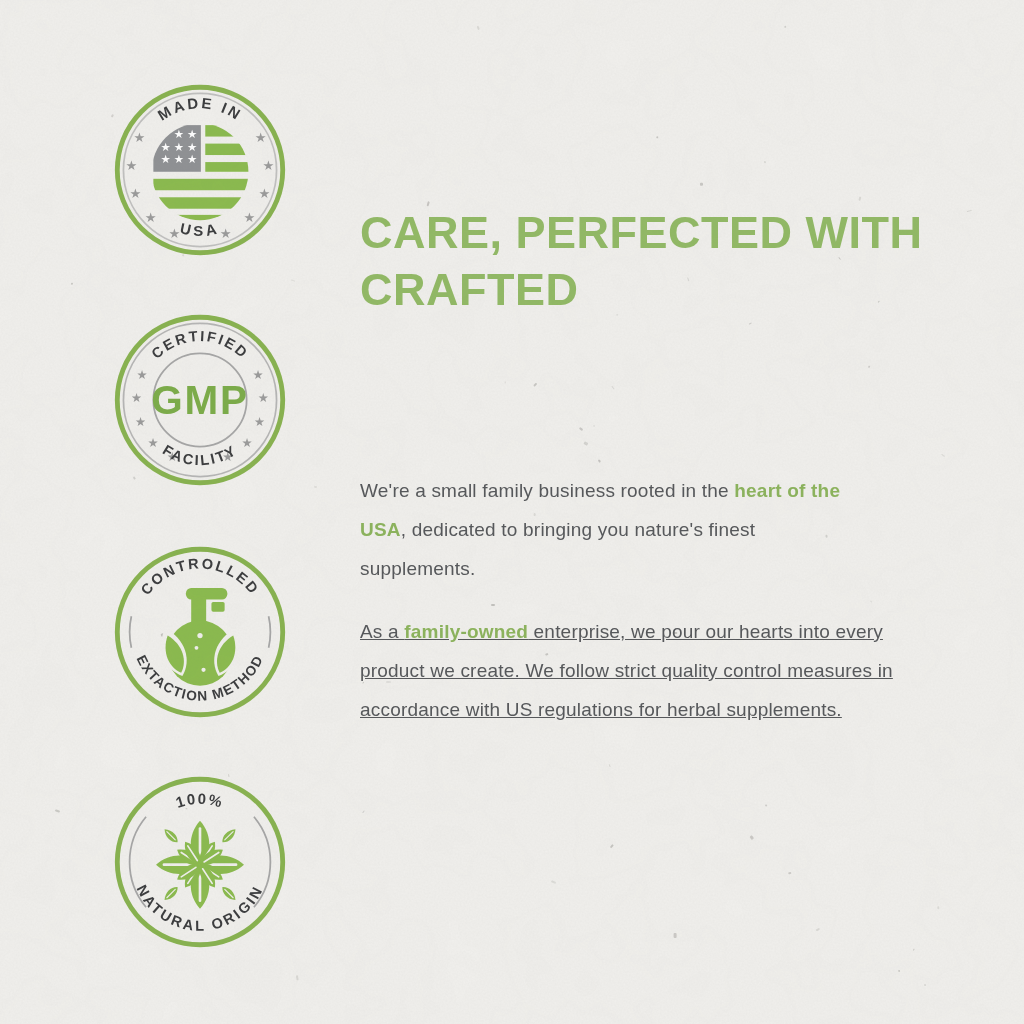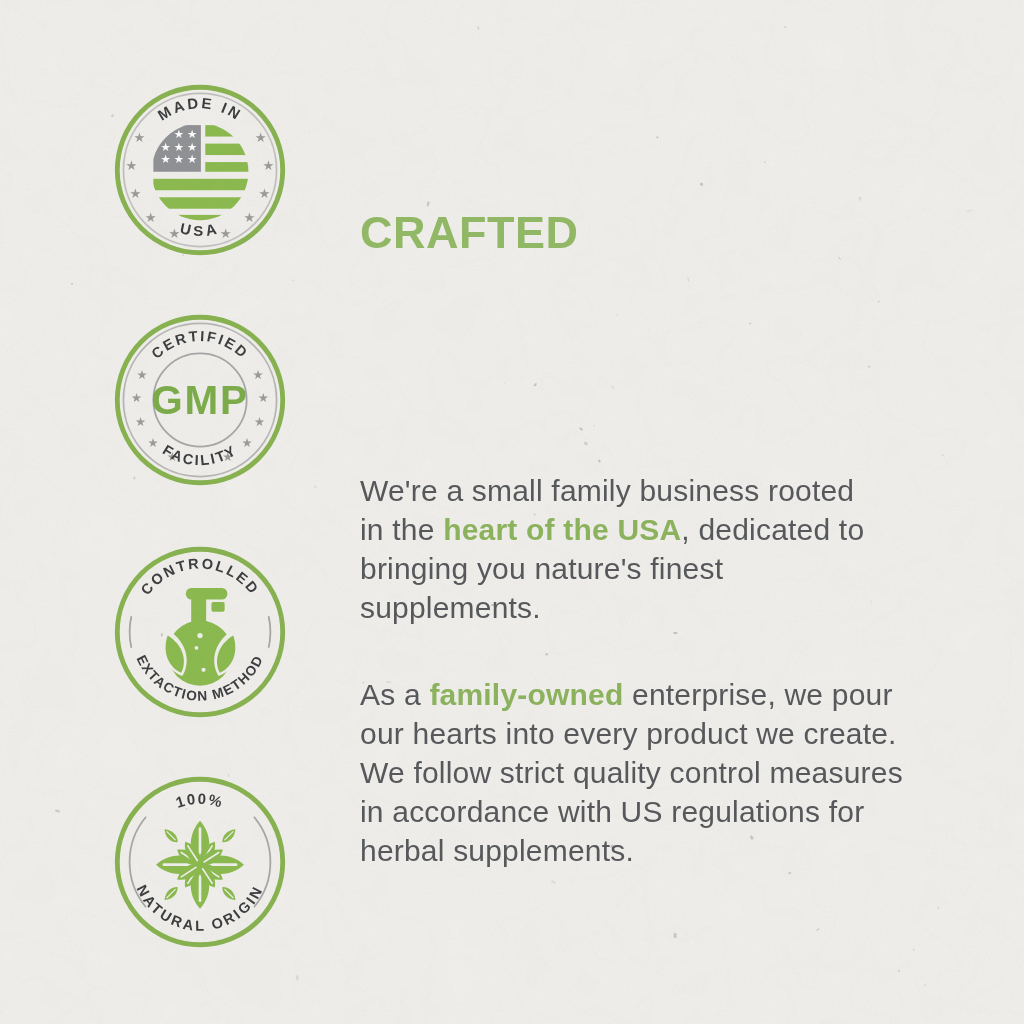--- a/index.html
+++ b/index.html
@@ -31,24 +31,24 @@
   
   .content-col{position:absolute;left:360px;top:0;width:600px;z-index:1;}
   .headline{
     margin:0;position:absolute;top:204px;left:0;width:600px;
     color:var(--heading-green,#92ba65);
     font-size:45px;font-weight:bold;line-height:57px;letter-spacing:.5px;
   }
   .para{
     position:absolute;left:0;margin:0;
     color:var(--body-text,#55575a);
-    font-size:30px;line-height:39px;letter-spacing:.2px;
+    font-size:19px;line-height:39px;letter-spacing:.2px;
   }
   .para-1{top:471px;width:515px;}
-  .para-2{top:675px;width:560px;}
+  .para-2{top:612px;width:560px;text-decoration:underline;}
   .hl{color:var(--highlight-green,#8cb45c);font-weight:bold;}
 </style>
 </head>
 <body>
 
 <div class="canvas">
 
   <div class="specks">
       <span class="speck" style="left: 185.678px; top: 808.452px; width: 1.50025px; height: 1.23013px; opacity: 0.258981; transform: rotate(174.714deg);"></span>
       <span class="speck" style="left: 110.88px; top: 114.804px; width: 2.98191px; height: 1.74202px; opacity: 0.190304; transform: rotate(121.455deg);"></span>
@@ -264,20 +264,21 @@
         </text>
         <text class="arc-text" font-size="16.5" letter-spacing="3" text-anchor="middle">
           <textPath href="#b4bot" startOffset="50%">NATURAL ORIGIN</textPath>
         </text>
       </svg>
     </div>
   </div>
 
   <div class="content-col">
     <h1 class="headline">
+      <div>CARE, PERFECTED WITH</div>
       <div>CRAFTED</div>
     </h1>
 
     <p class="para para-1"><span>We're a small family business rooted in the </span><span class="hl">heart of the USA</span><span>, dedicated to bringing you nature's finest supplements.</span></p>
 
     <p class="para para-2"><span>As a </span><span class="hl">family-owned</span><span> enterprise, we pour our hearts into every product we create. We follow strict quality control measures in accordance with US regulations for herbal supplements.</span></p>
   </div>
 
   <svg class="texture" width="1024" height="1024">
     <filter id="grain">

